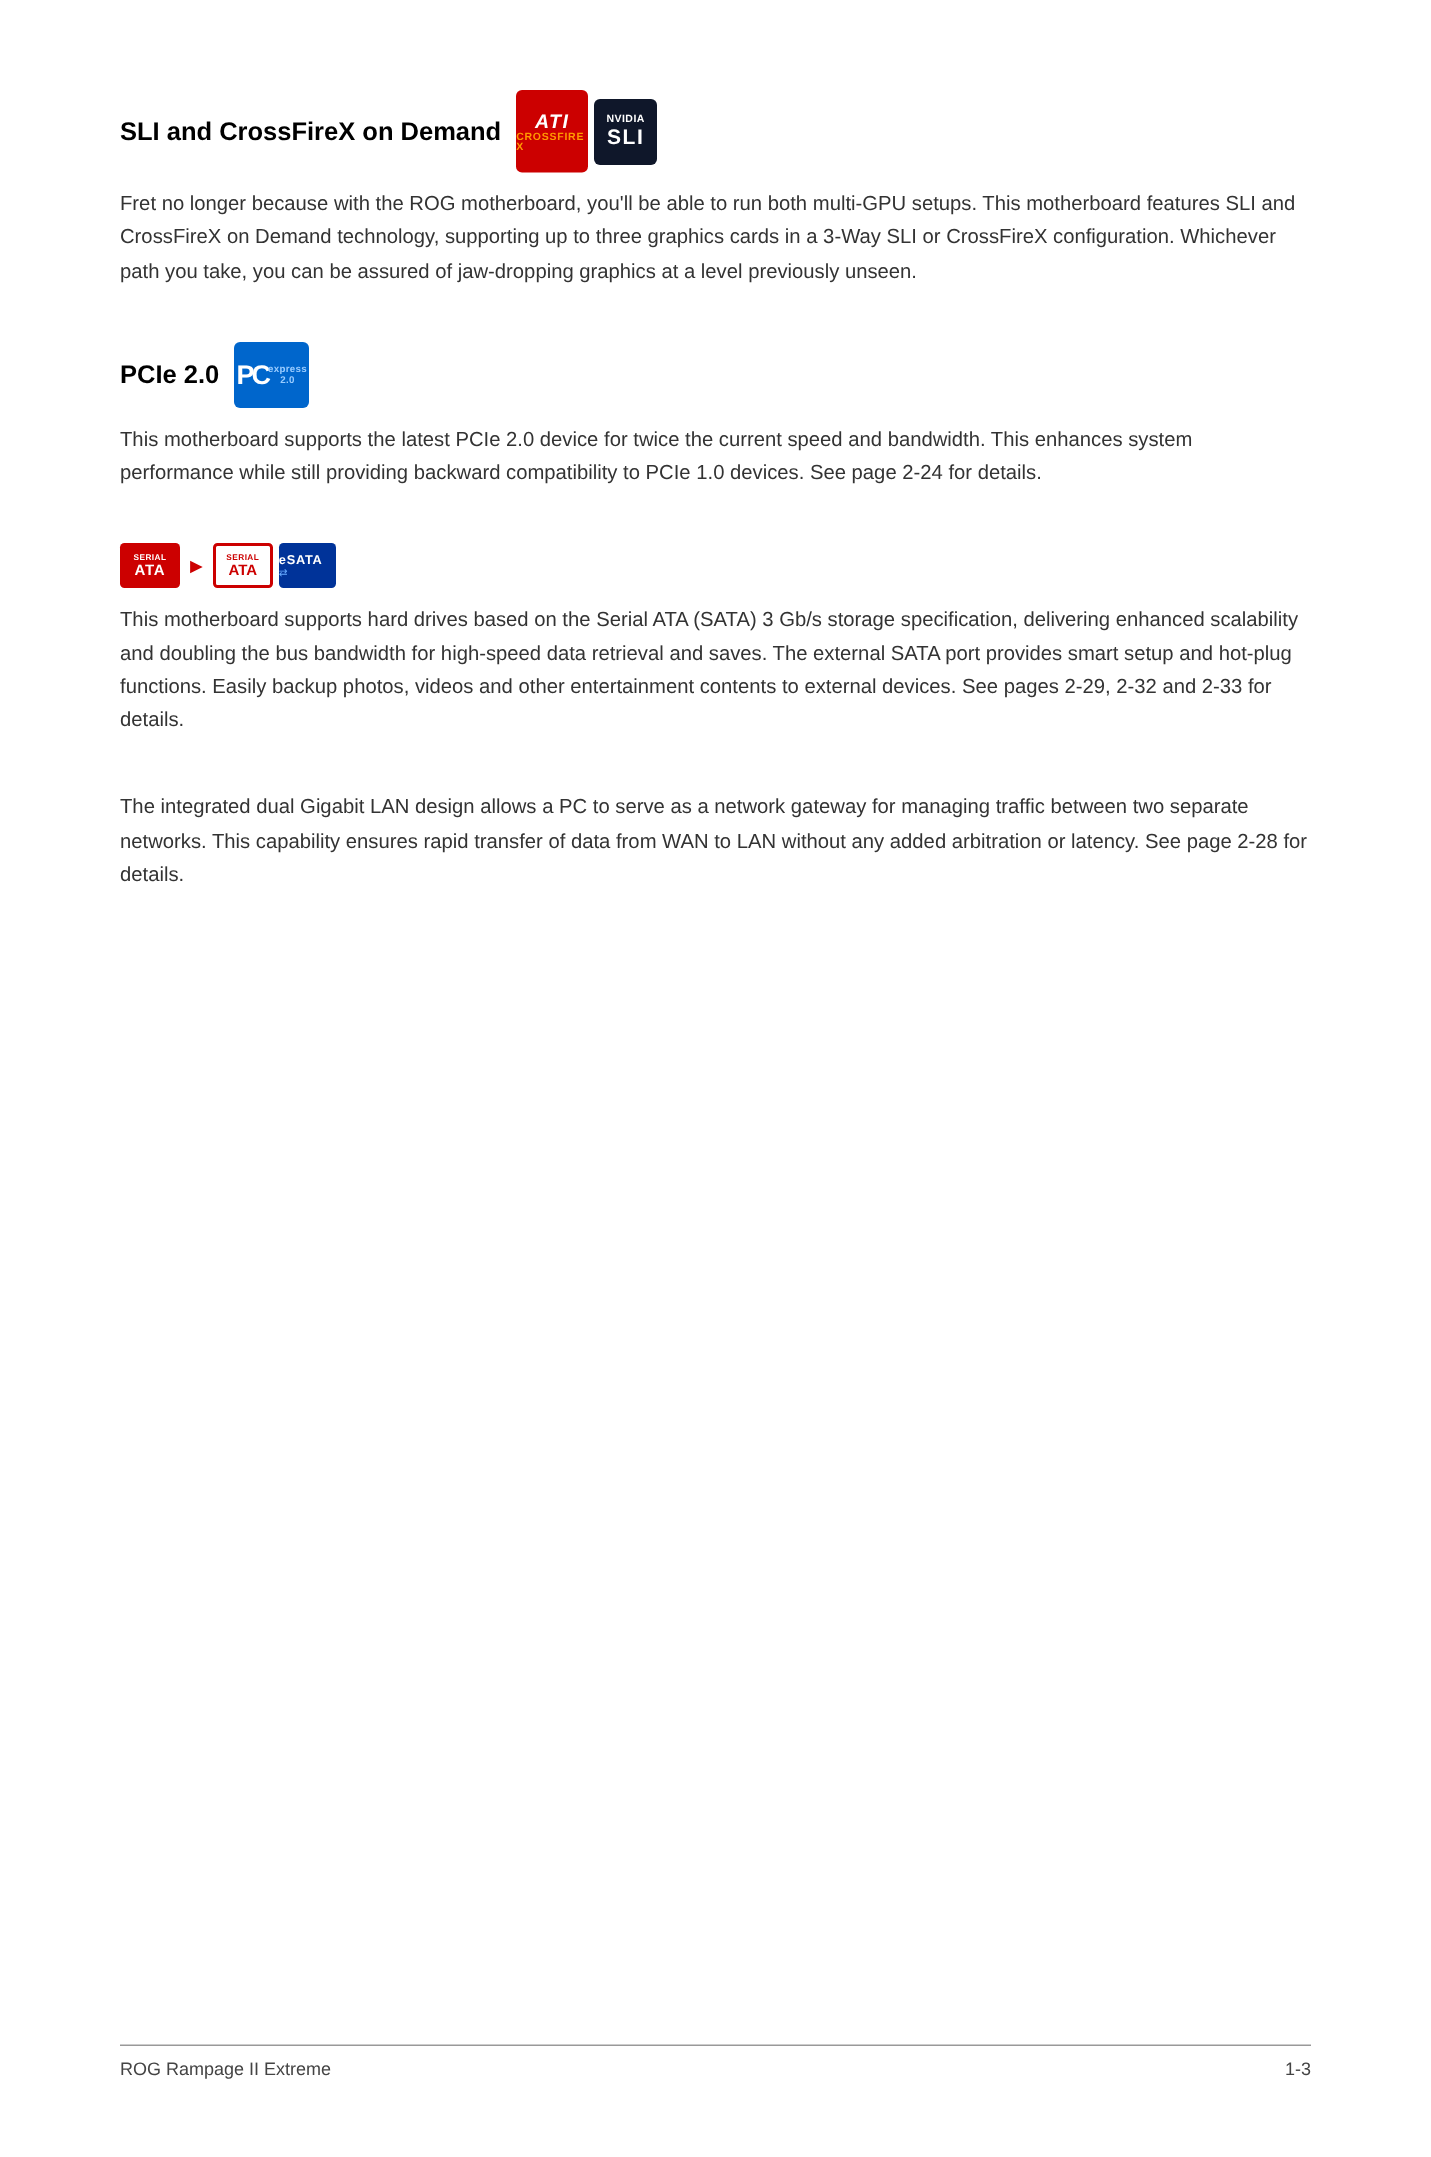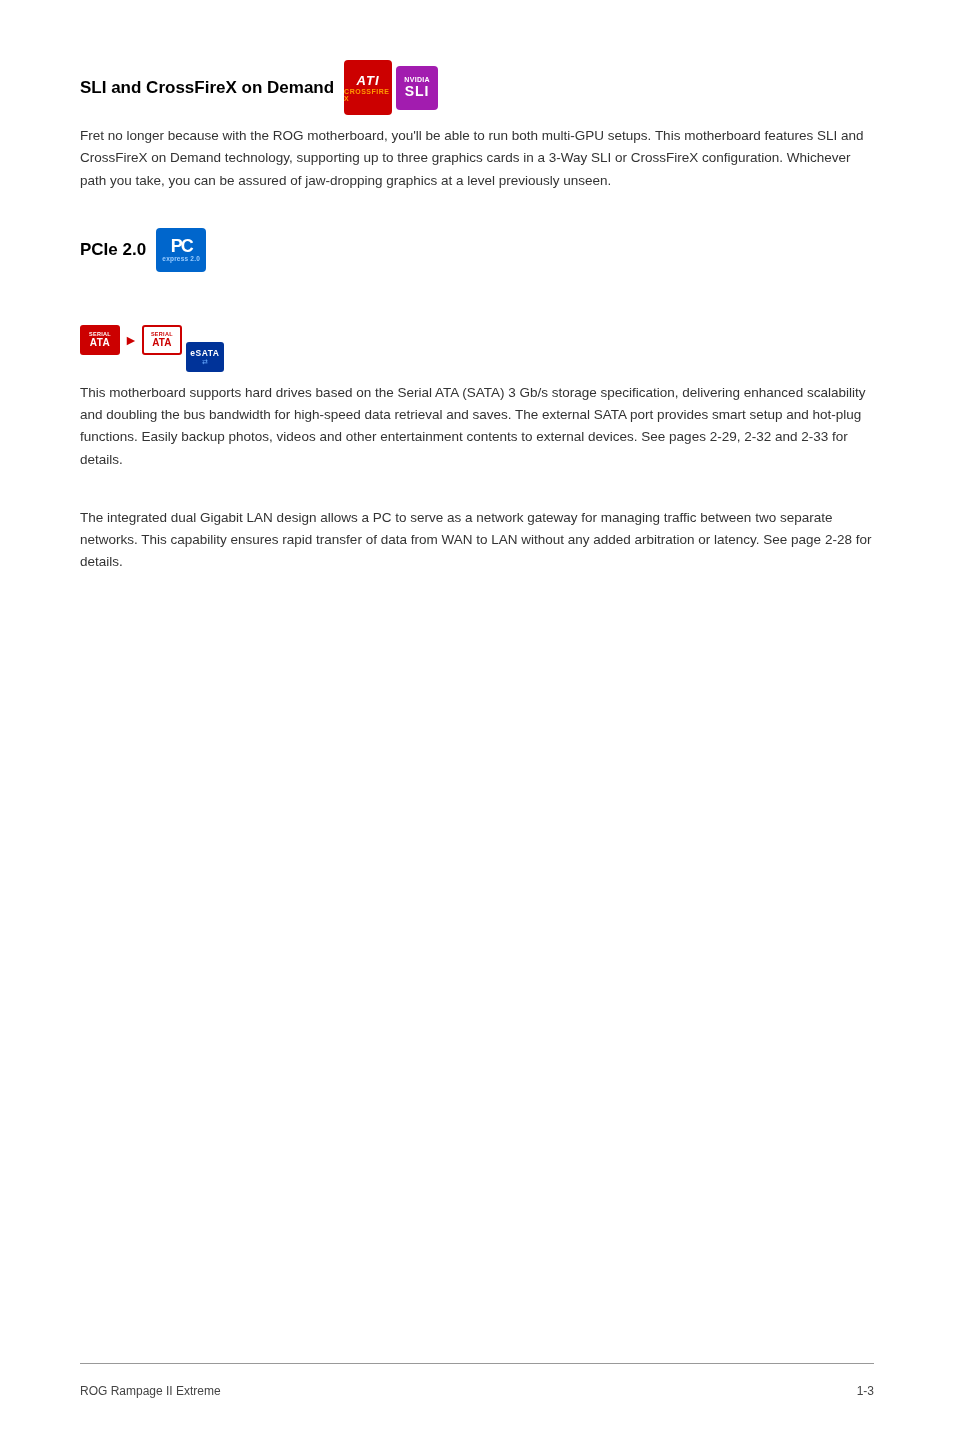--- a/index.html
+++ b/index.html
@@ -66,21 +66,21 @@
       color: #ff9900;
       font-size: 7px;
       font-weight: bold;
       letter-spacing: 0.5px;
       text-transform: uppercase;
     }
     
     .icon-sli {
       width: 42px;
       height: 44px;
-      background: #a21caf;
+      background: #0f172a;
       border-radius: 4px;
       display: flex;
       flex-direction: column;
       align-items: center;
       justify-content: center;
     }
     .icon-sli-top {
       color: white;
       font-size: 7px;
       font-weight: bold;
@@ -92,21 +92,21 @@
       font-weight: 900;
       letter-spacing: 1px;
     }
     
     .icon-pcie {
       width: 50px;
       height: 44px;
       background: #0066cc;
       border-radius: 4px;
       display: flex;
-      flex-direction: column;
+      flex-direction: row;
       align-items: center;
       justify-content: center;
       padding: 4px;
     }
     .icon-pcie-pc {
       color: white;
       font-size: 16px;
       font-weight: 900;
       line-height: 1;
       letter-spacing: -1px;
@@ -164,23 +164,21 @@
       font-size: 10px;
       font-weight: 900;
     }
     .icon-esata {
       width: 38px;
       height: 30px;
       background: #003399;
       border-radius: 3px;
       display: flex;
       flex-direction: column;
-      align-items: center;
-      justify-content: center;
-      margin-top: 34px;
+      justify-content: center;
     }
     .icon-esata-text {
       color: white;
       font-size: 8.5px;
       font-weight: 900;
       letter-spacing: 0.5px;
     }
     .icon-esata-arrow {
       color: #66aaff;
       font-size: 7px;
@@ -234,28 +232,28 @@
     }
     .icon-ieee-sub {
       color: #99ccff;
       font-size: 6px;
       font-weight: bold;
     }
 
     
     .footer {
       position: absolute;
-      bottom: 40px;
+      bottom: 52px;
       left: 80px;
       right: 80px;
       display: flex;
       justify-content: space-between;
       align-items: center;
       border-top: 1px solid #999;
-      padding-top: 20px;
+      padding-top: 8px;
     }
     .footer-left {
       font-size: 12px;
       color: #444;
     }
     .footer-right {
       font-size: 12px;
       color: #444;
     }
   </style>
@@ -285,20 +283,21 @@
 
   <div class="section">
     <div class="section-header">
       <span class="section-title">PCIe 2.0</span>
 
       <div class="icon-pcie">
         <div class="icon-pcie-pc" style="color:white;font-size:18px;font-weight:900;letter-spacing:-2px;">PC</div>
         <div class="icon-pcie-sub">express 2.0</div>
       </div>
     </div>
+    <div class="section-body">This motherboard supports the latest PCIe 2.0 device for twice the current speed and bandwidth. This enhances system performance while still providing backward compatibility to PCIe 1.0 devices. See page 2-24 for details.</div>
   </div>
 
   <div class="section">
     <div class="section-header">
       <div class="icon-group">
 
         <div class="icon-sata">
           <div class="icon-sata-serial">SERIAL</div>
           <div class="icon-sata-text">ATA</div>
         </div>

